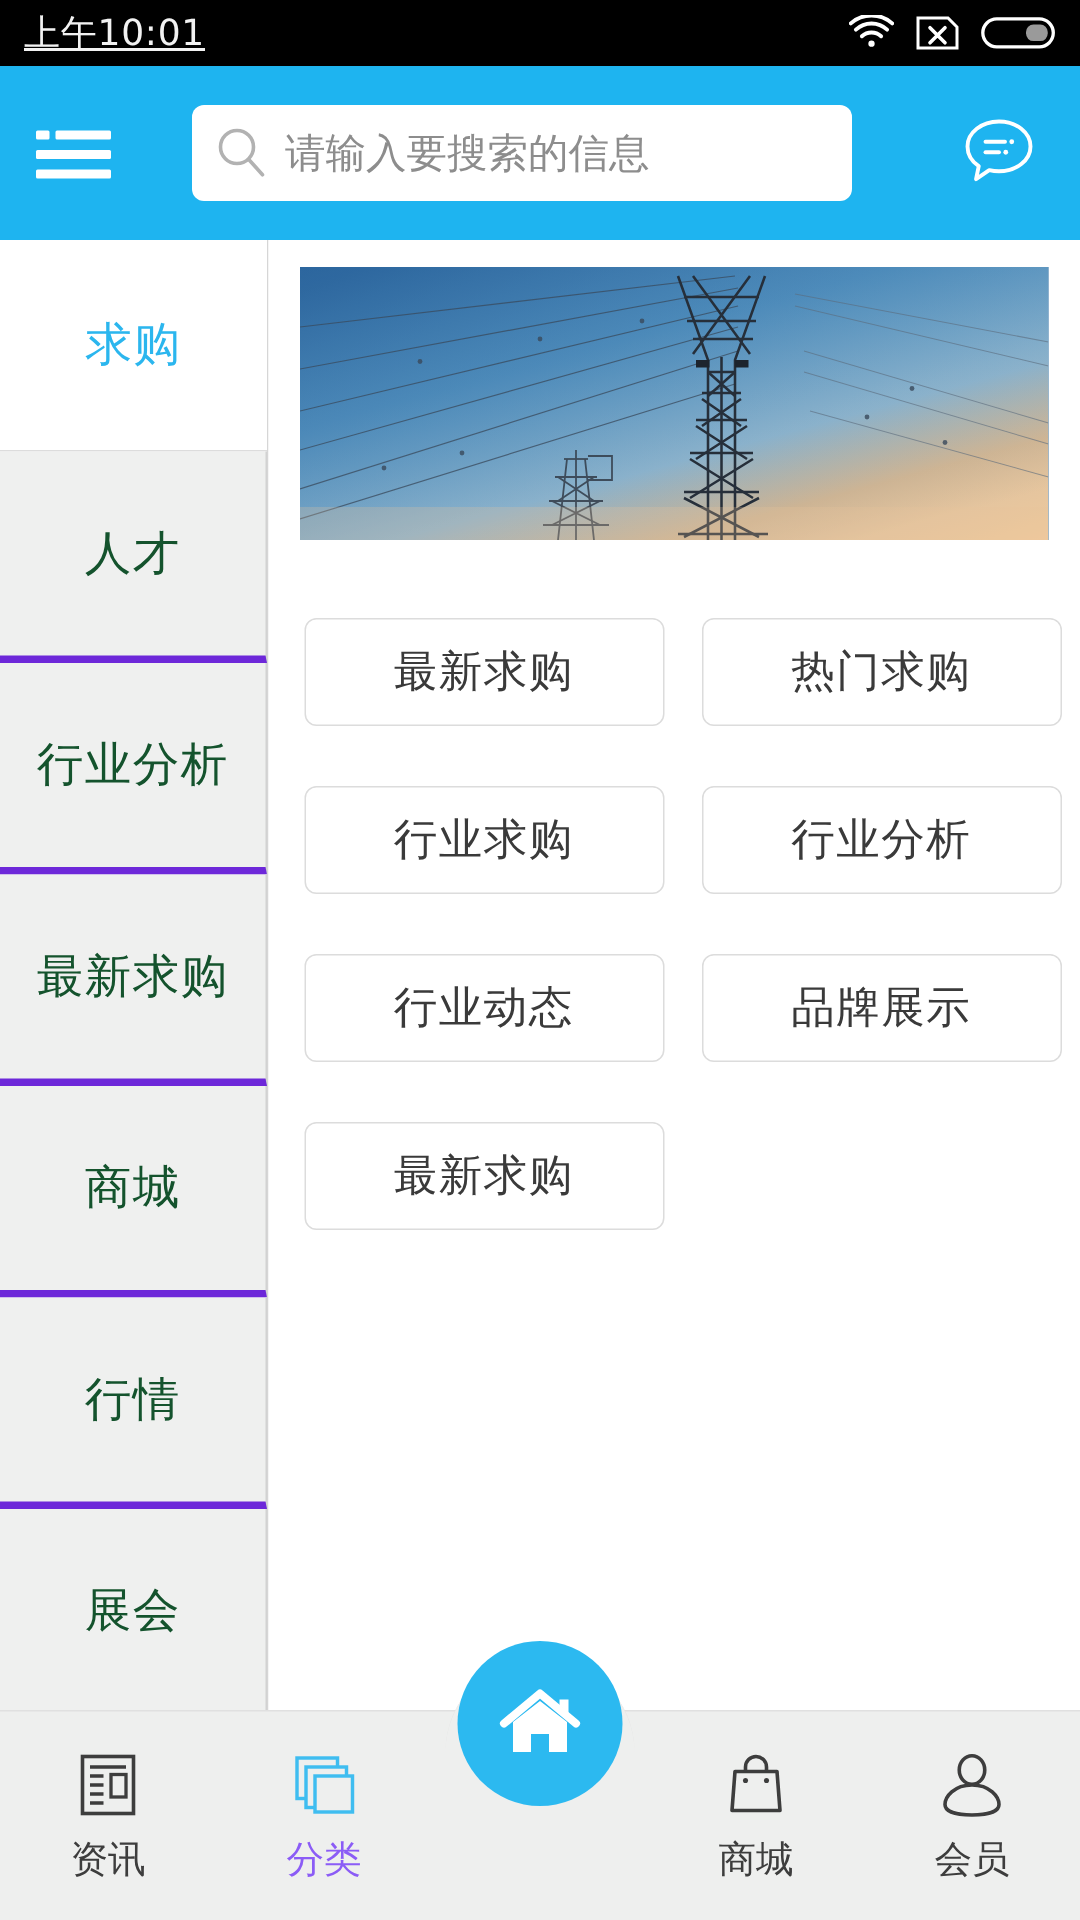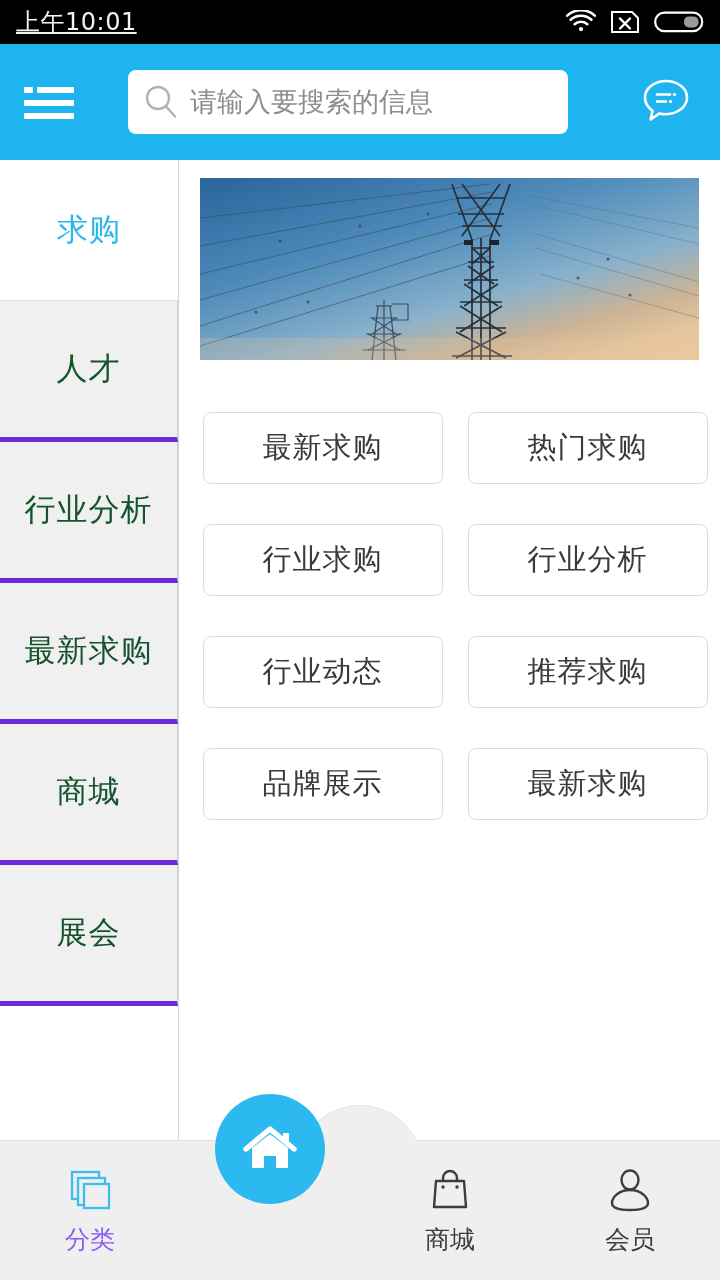--- a/index.html
+++ b/index.html
@@ -171,20 +171,23 @@
         <span>人才</span>
       </div>
       <div class="side-item">
         <span>行业分析</span>
       </div>
       <div class="side-item">
         <span>最新求购</span>
       </div>
       <div class="side-item">
         <span>商城</span>
+      </div>
+      <div class="side-item">
+        <span>行情</span>
       </div>
       <div class="side-item">
         <span>展会</span>
       </div>
     </div>
 
     <div class="main">
 
       <div class="banner">
         <svg viewBox="0 0 499 182" preserveAspectRatio="none">
@@ -279,40 +282,47 @@
             <span>行业分析</span>
           </div>
         </div>
         <div class="cell">
           <div class="tile">
             <span>行业动态</span>
           </div>
         </div>
         <div class="cell">
           <div class="tile">
-            <span>推荐求购</span>
-          </div>
-        </div>
-        <div class="cell">
-          <div class="tile">
             <span>品牌展示</span>
           </div>
         </div>
         <div class="cell">
           <div class="tile">
             <span>最新求购</span>
           </div>
         </div>
       </div>
 
     </div>
   </div>
 
   <div class="tabbar">
 
+    <div class="tab">
+      <svg class="tab-icon" viewBox="0 0 50 50">
+        <rect x="8" y="6" width="34" height="38" fill="none" stroke="#3d3d3d" stroke-width="2.4"></rect>
+        <line x1="13" y1="13" x2="37" y2="13" stroke="#3d3d3d" stroke-width="2.2"></line>
+        <rect x="27" y="18" width="10" height="15" fill="none" stroke="#3d3d3d" stroke-width="2.2"></rect>
+        <line x1="13" y1="19" x2="22" y2="19" stroke="#3d3d3d" stroke-width="2.2"></line>
+        <line x1="13" y1="25" x2="22" y2="25" stroke="#3d3d3d" stroke-width="2.2"></line>
+        <line x1="13" y1="31" x2="22" y2="31" stroke="#3d3d3d" stroke-width="2.2"></line>
+        <line x1="13" y1="37" x2="22" y2="37" stroke="#3d3d3d" stroke-width="2.2"></line>
+      </svg>
+      <span class="tlabel">资讯</span>
+    </div>
 
     <div class="tab active">
       <svg class="tab-icon" viewBox="0 0 50 50">
         <rect x="7" y="7" width="27" height="27" fill="none" stroke="#3FBDF0" stroke-width="2.3"></rect>
         <rect x="13" y="13" width="27" height="27" fill="#eeefee" stroke="#3FBDF0" stroke-width="2.3"></rect>
         <rect x="19" y="19" width="25" height="24" fill="#eeefee" stroke="#3FBDF0" stroke-width="2.3"></rect>
       </svg>
       <span class="tlabel">分类</span>
     </div>
 

